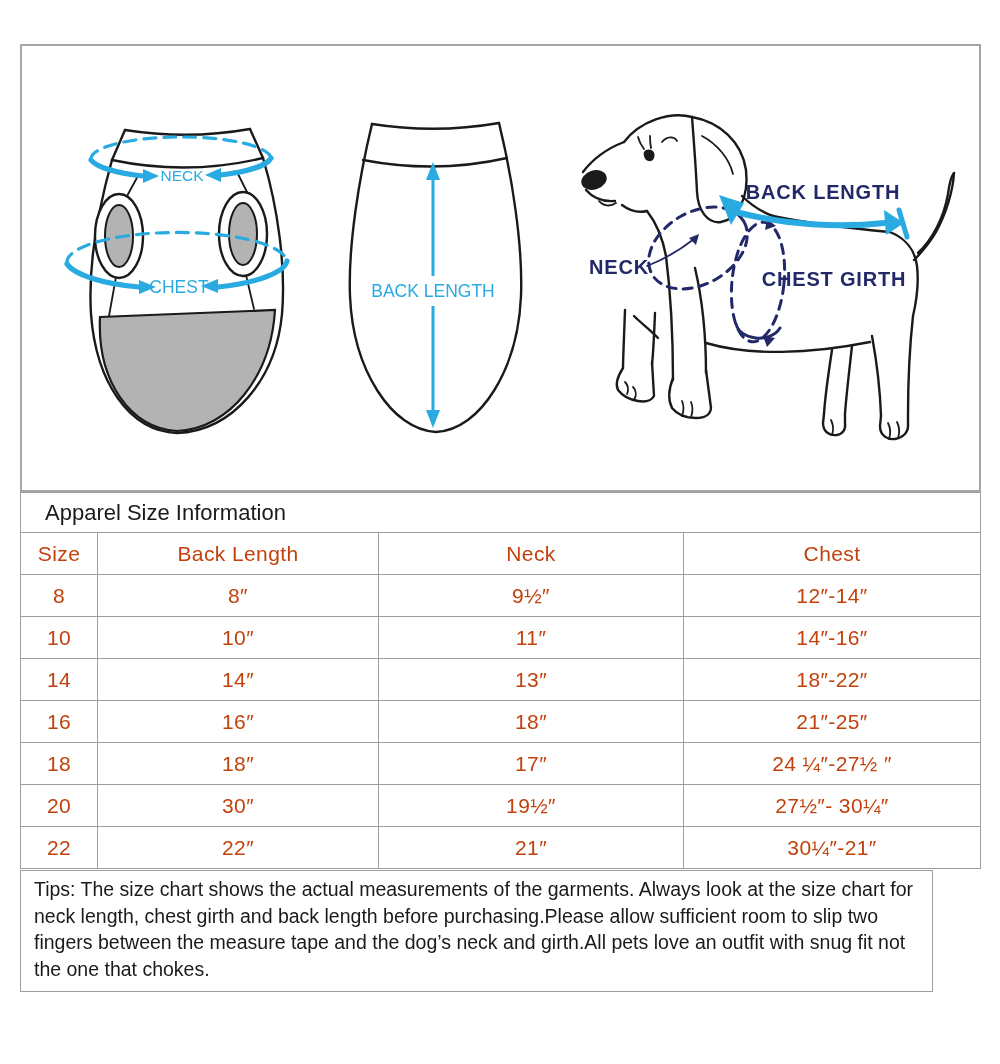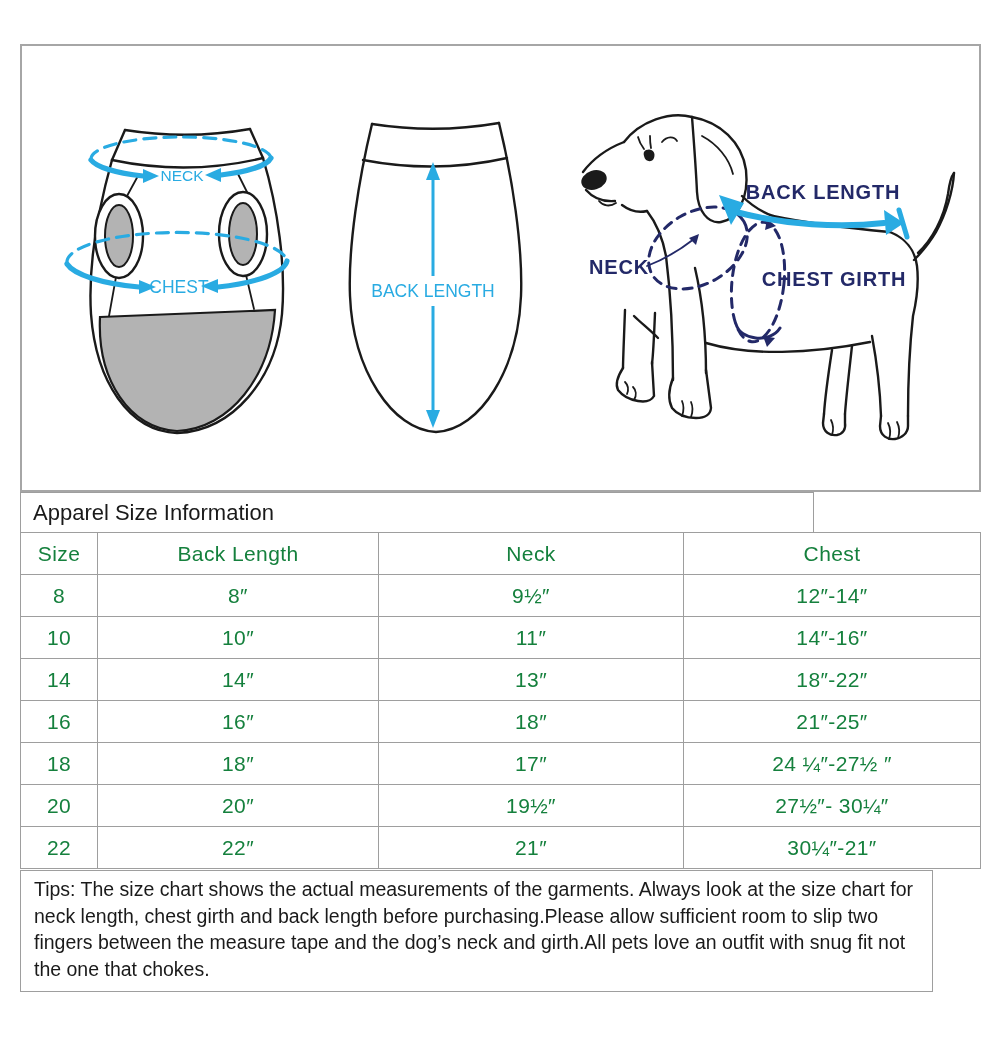--- a/index.html
+++ b/index.html
@@ -11,31 +11,31 @@
     position:absolute; left:20px; top:44px; width:957px; height:444px;
     border:2px solid #a6a6a6; background:#ffffff;
   }
   .illus-box svg { position:absolute; }
   .svg-front { left:33px;  top:72px; }
   .svg-back  { left:318px; top:72px; }
   .svg-dog   { left:548px; top:52px; }
 
   .content { position:absolute; left:20px; top:492px; width:961px; }
   .title-row {
-    box-sizing:border-box; width:794px; height:41px; border:1px solid #9e9e9e;
-    display:flex; align-items:center; padding-left:12px; font-size:22px;
+    box-sizing:border-box; width:961px; height:41px; border:1px solid #9e9e9e;
+    display:flex; align-items:center; padding-left:24px; font-size:22px;
     background:#ffffff;
   }
   table.size-table {
     border-collapse:collapse; table-layout:fixed; width:961px; margin-top:-1px;
     background:#ffffff;
   }
   table.size-table th, table.size-table td {
     border:1px solid #9e9e9e; height:41px; padding:0; text-align:center;
-    font-weight:normal; font-size:21px; letter-spacing:0.4px; color:#15803d;
+    font-weight:normal; font-size:21px; letter-spacing:0.4px; color:#c2410c;
   }
   .tips-box {
     box-sizing:border-box; width:913px; border:1px solid #9e9e9e; margin-top:1px;
     padding:5px 14px 9px 13px; font-size:19.5px; line-height:26.5px;
     background:#ffffff; text-align:left;
   }
   .lbl-cyan { fill:#29ABE2; font-family:"Liberation Sans", sans-serif; }
   .lbl-navy { fill:#232968; font-family:"Liberation Sans", sans-serif; font-weight:bold; letter-spacing:0.8px; }
   .ln   { stroke:#1a1a1a; stroke-width:2.4; fill:none; stroke-linecap:round; stroke-linejoin:round; }
   .ln-thin { stroke:#1a1a1a; stroke-width:1.8; fill:none; stroke-linecap:round; }
@@ -206,21 +206,21 @@
           <td>21″-25″</td>
         </tr>
         <tr>
           <td>18</td>
           <td>18″</td>
           <td>17″</td>
           <td>24 ¼″-27½ ″</td>
         </tr>
         <tr>
           <td>20</td>
-          <td>20″</td>
+          <td>30″</td>
           <td>19½″</td>
           <td>27½″- 30¼″</td>
         </tr>
         <tr>
           <td>22</td>
           <td>22″</td>
           <td>21″</td>
           <td>30¼″-21″</td>
         </tr>
       </tbody>

